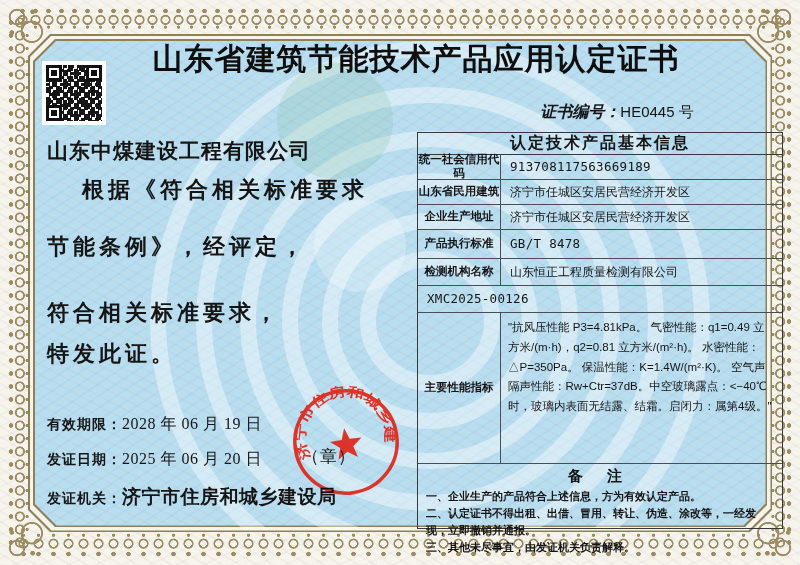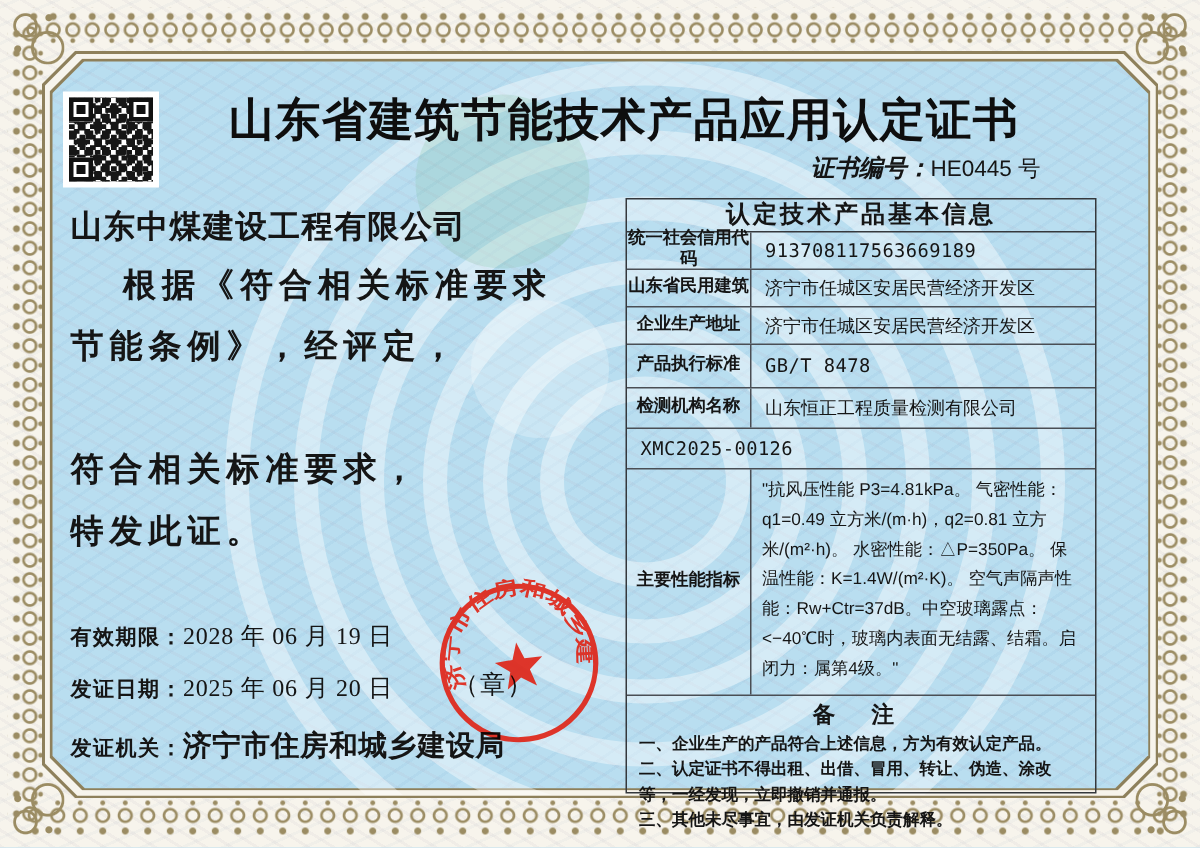--- a/index.html
+++ b/index.html
@@ -64,21 +64,21 @@
       repeating-linear-gradient(-34deg, rgba(70,130,185,0.06) 0 2px, transparent 2px 10px);
   }
 
   .panel{position:absolute;left:30px;top:36px;width:740px;height:494px;}
   .wm-svg{position:absolute;left:0;top:0;z-index:0;pointer-events:none;}
   .content{position:absolute;inset:0;z-index:1;}
 
   .kai{font-family:"Liberation Serif", serif;}
 
   .title{
-    position:absolute;left:66px;top:24px;width:640px;text-align:center;
+    position:absolute;left:66px;top:3px;width:640px;text-align:center;
     font-size:30px;font-weight:700;letter-spacing:1px;color:#0e0e0e;
   }
   .certno{
     position:absolute;left:467px;top:66px;width:240px;text-align:center;
     font-family:"Liberation Serif", serif;font-size:16px;font-weight:700;font-style:italic;
   }
   .certno .num{font-style:normal;font-family:"Liberation Sans", sans-serif;font-weight:400;font-size:15px;}
 
   
   .qr{position:absolute;left:12px;top:25px;width:64px;height:64px;background:#fff;}
@@ -88,39 +88,39 @@
       repeating-conic-gradient(transparent 0% 25%, #161616 0% 50%);
     background-size:7px 7px, 11px 11px;}
   .qr-f{position:absolute;width:16px;height:16px;background:#fff;border:3px solid #111;box-sizing:border-box;}
   .qr-f::after{content:"";position:absolute;left:2px;top:2px;width:6px;height:6px;background:#111;}
   .qr-f.tl{left:4px;top:4px;} .qr-f.tr{right:4px;top:4px;} .qr-f.bl{left:4px;bottom:4px;}
 
   
   .company{position:absolute;left:17px;top:101px;font-size:21px;font-weight:700;letter-spacing:1px;}
   .p-line{position:absolute;font-size:22px;font-weight:700;letter-spacing:4px;}
   .p1{left:52px;top:139px;}
-  .p2{left:17px;top:180px;}
+  .p2{left:17px;top:196px;}
   .p3{left:17px;top:221px;}
   .p4{left:17px;top:262px;}
   .p5{left:17px;top:303px;}
   .product{font-size:16px;font-weight:400;letter-spacing:1px;margin-left:6px;}
 
   .field{position:absolute;left:17px;white-space:nowrap;}
   .f-valid{top:378px;} .f-issue{top:413px;} .f-auth{top:448px;}
   .f-label{font-size:14px;font-weight:700;letter-spacing:1px;}
   .f-value{font-size:16px;letter-spacing:0.5px;font-family:"Liberation Serif", serif;}
   .f-auth .f-value{font-size:19px;font-weight:700;}
   .zhang{position:absolute;left:272px;top:409px;font-size:17px;letter-spacing:1px;}
 
   .seal{position:absolute;left:257px;top:347px;width:118px;height:118px;z-index:2;
         mix-blend-mode:multiply;opacity:0.92;transform:rotate(-8deg);}
 
   
   .itable{
-    position:absolute;left:387px;top:96px;width:314px;height:397px;
+    position:absolute;left:387px;top:96px;width:366px;height:397px;
     border:1.5px solid #35383c;box-sizing:border-box;
     display:flex;flex-direction:column;z-index:1;
   }
   .it-header{height:30px;display:flex;align-items:center;justify-content:center;
     font-size:16px;font-weight:700;letter-spacing:2px;border-bottom:1px solid #35383c;}
   .it-row{display:flex;border-bottom:1px solid #4a4e54;flex:0 0 auto;}
   .it-label{width:82px;flex:0 0 82px;display:flex;align-items:center;justify-content:center;
     text-align:center;font-size:11.5px;font-weight:700;border-right:1px solid #4a4e54;line-height:1.2;}
   .it-value{flex:1;display:flex;align-items:center;padding:1px 4px 1px 9px;font-size:12px;line-height:1.25;}
   .mono{font-family:"DejaVu Sans Mono", monospace;font-size:12.5px;letter-spacing:0.3px;}

